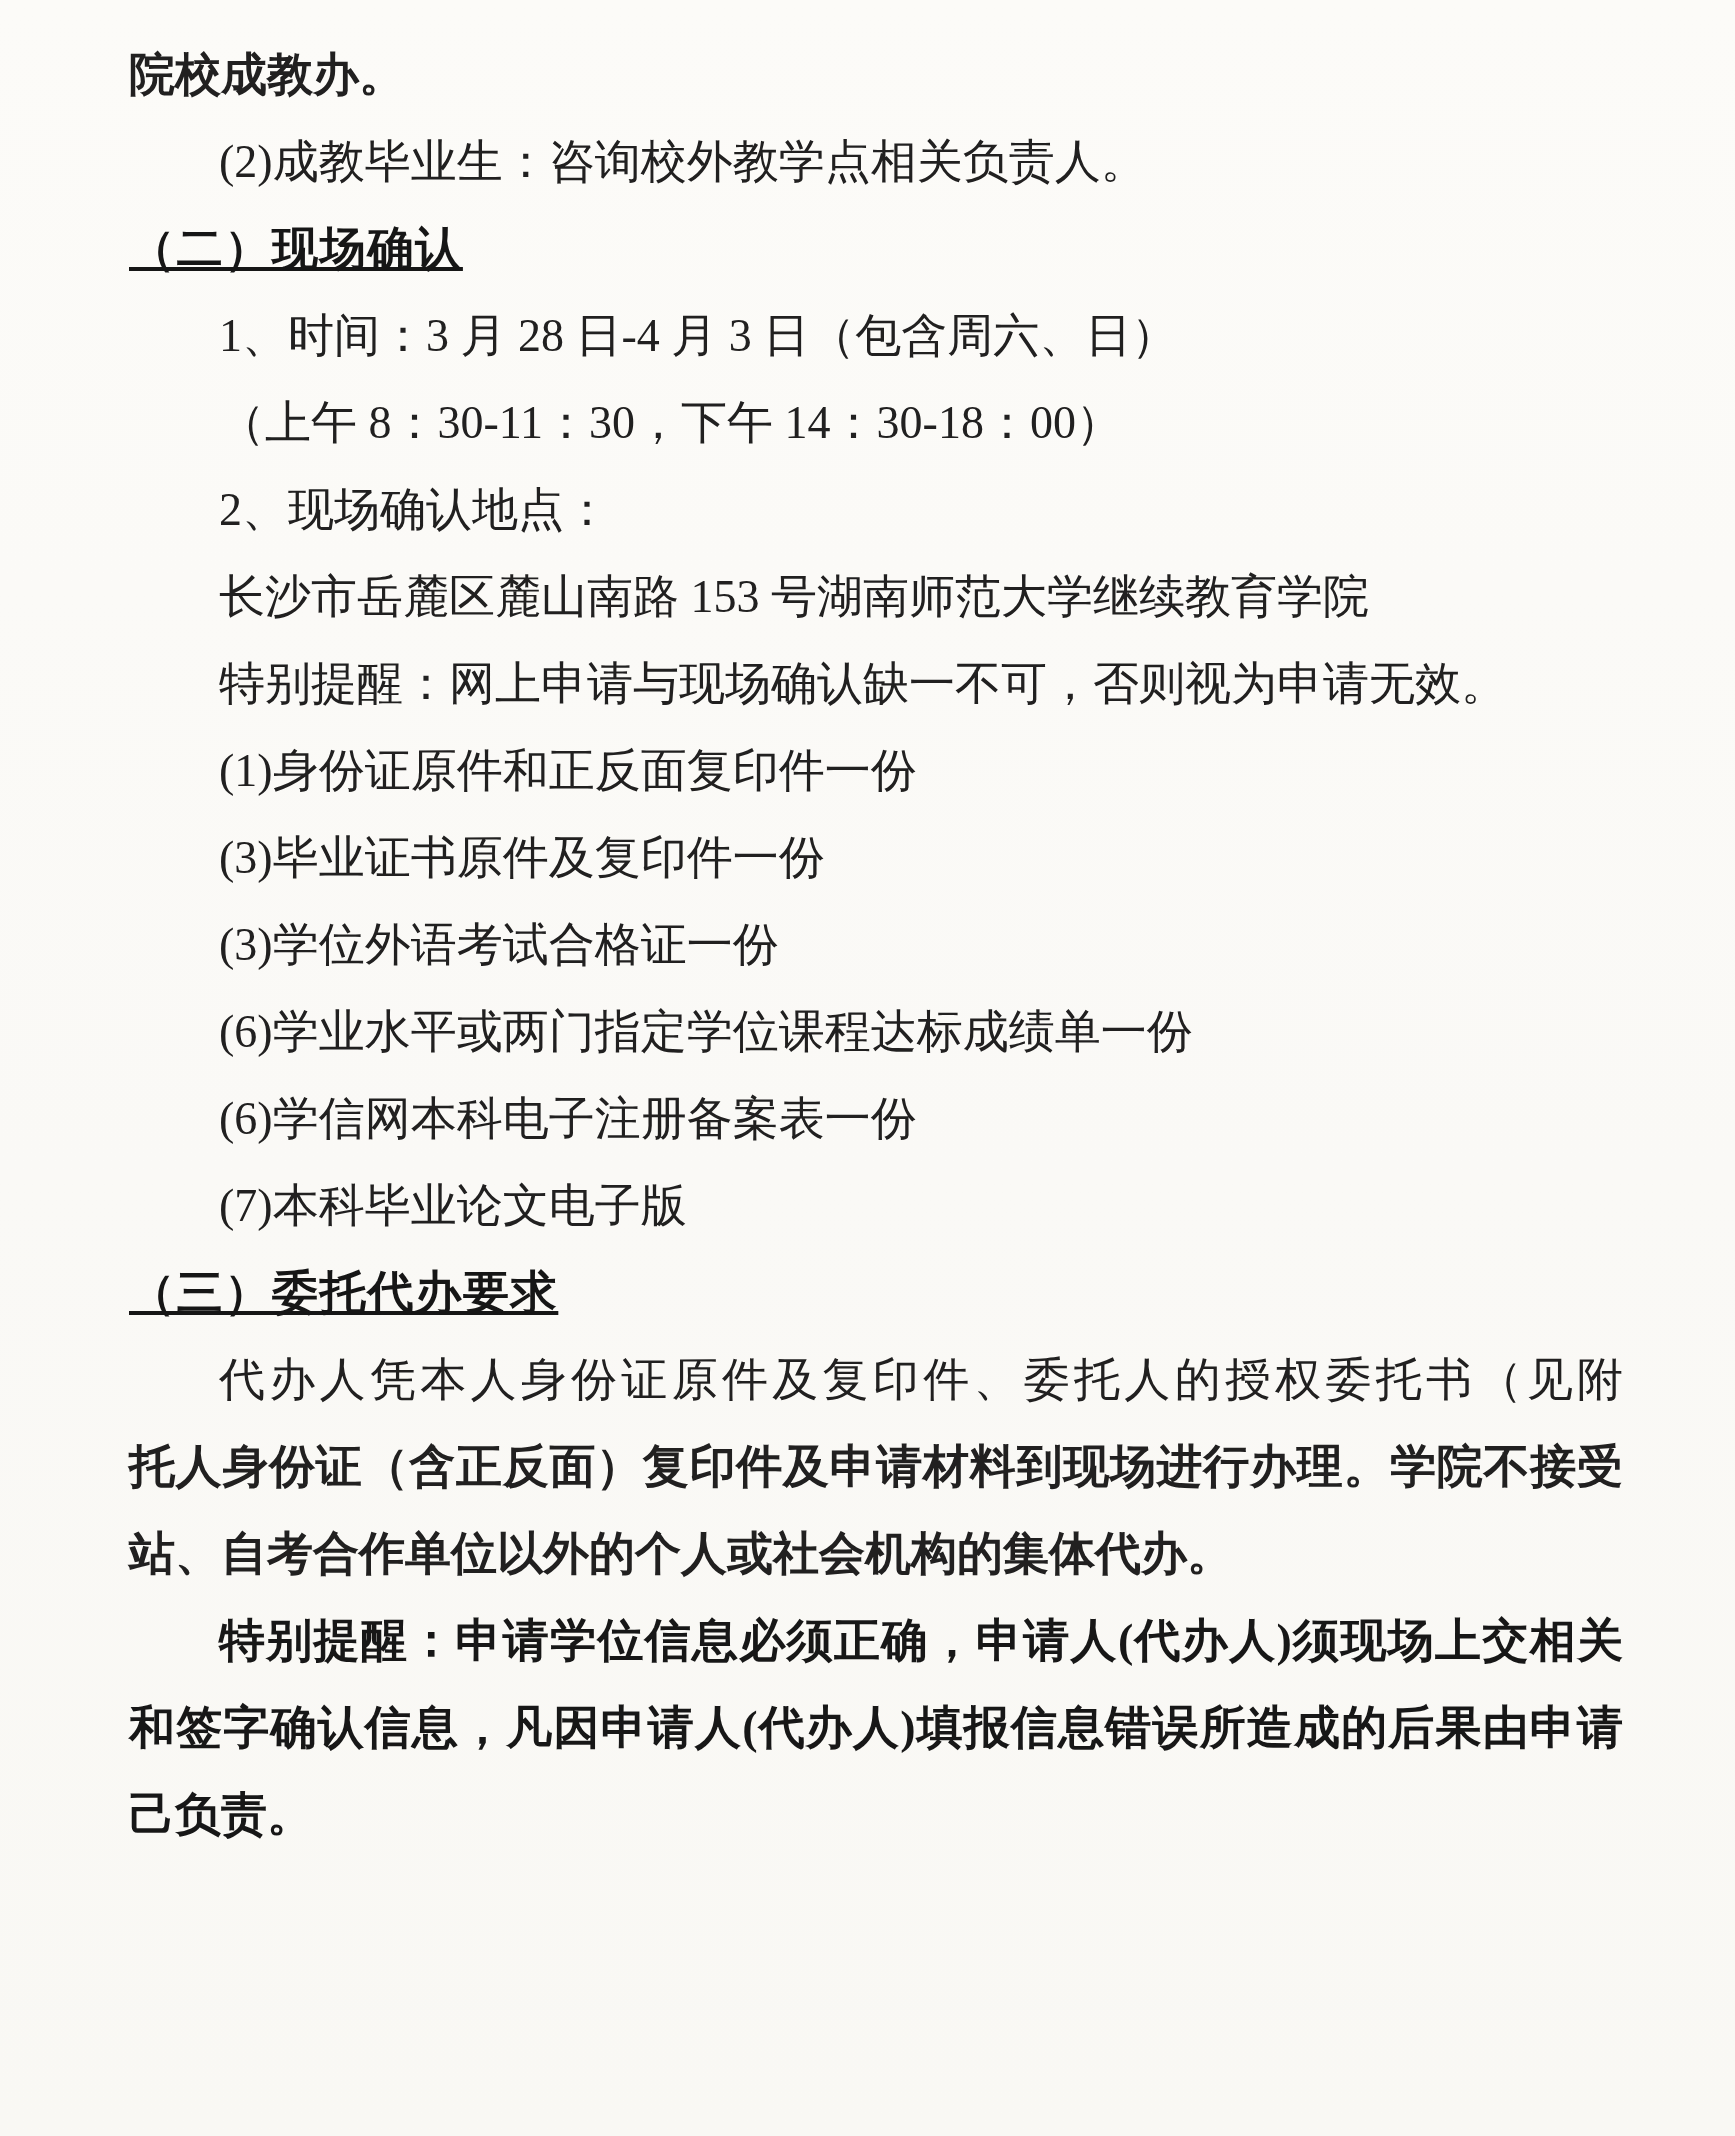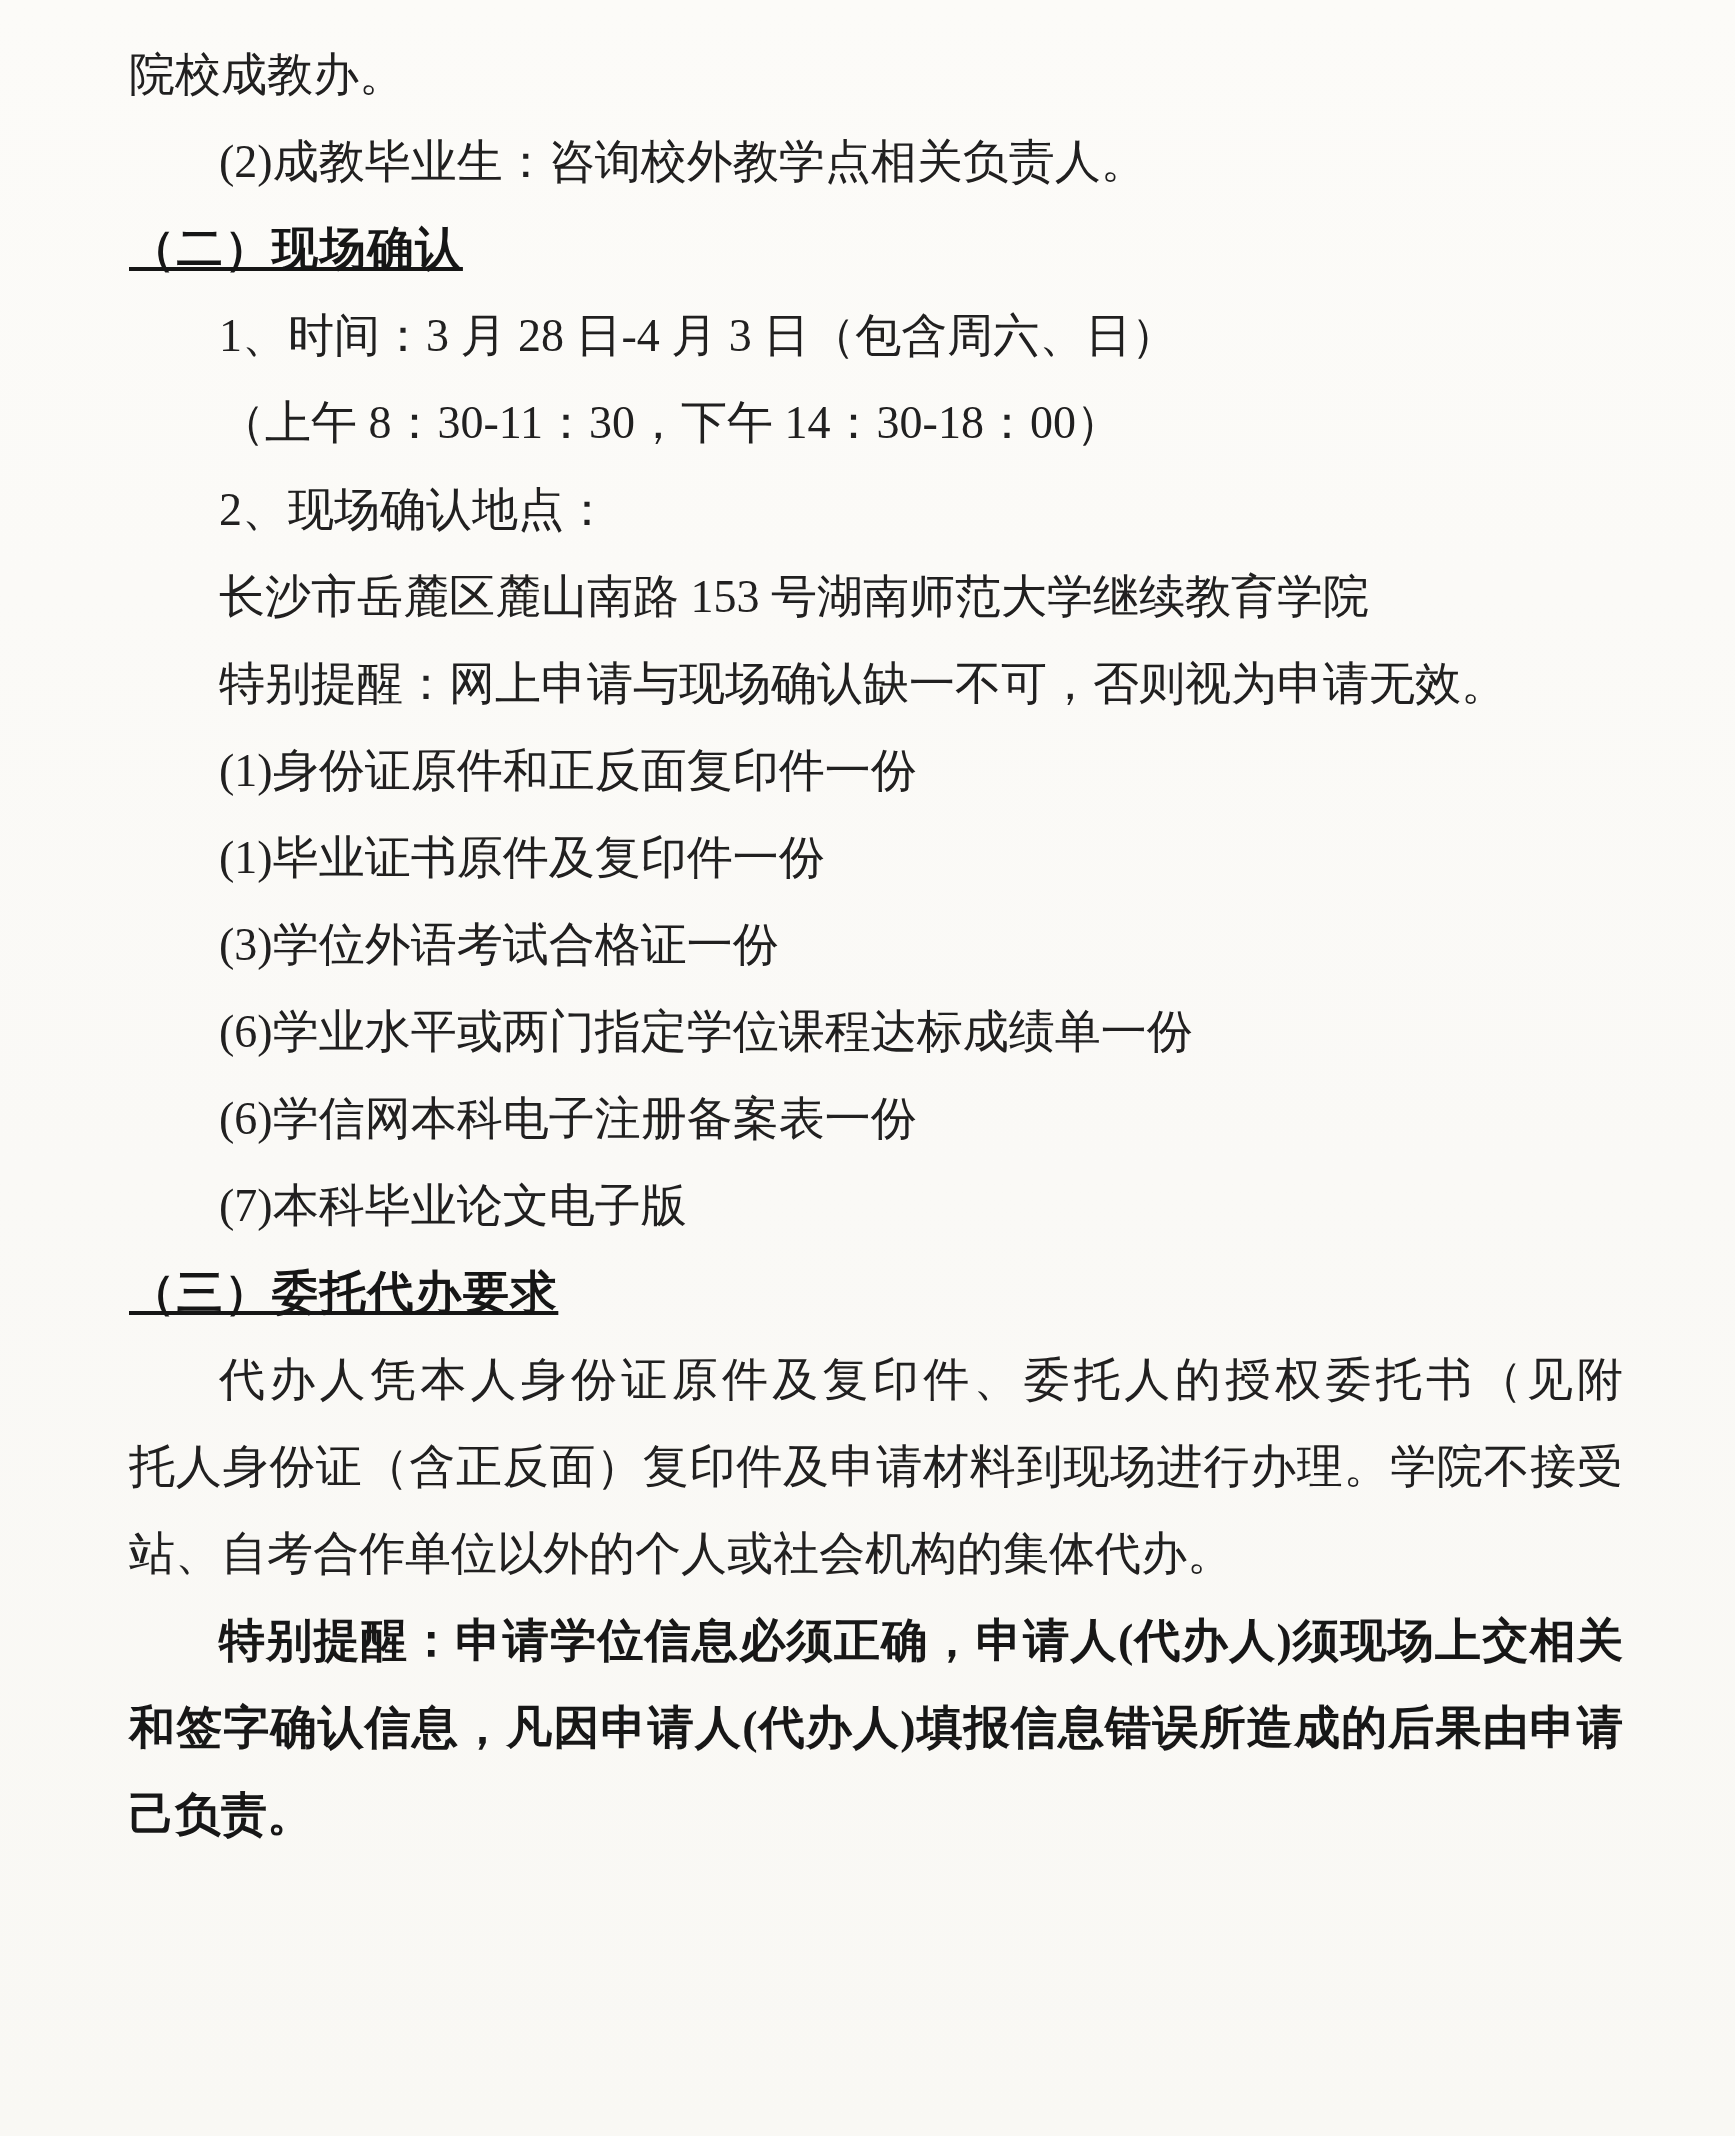--- a/index.html
+++ b/index.html
@@ -20,21 +20,21 @@
     box-sizing: border-box;
     padding-top: 30.5px;
   }
   .line {
     height: 87px;
     line-height: 87px;
     white-space: nowrap;
     box-sizing: border-box;
   }
   
-  .flush  { padding-left: 129px; }
+  .flush  { padding-left: 129px; font-weight: bold; }
   
   .indent { padding-left: 219px; }
   
   .heading {
     padding-left: 129px;
     font-family: "Liberation Sans", "DejaVu Sans", sans-serif;
     font-weight: 700;
     color: #161616;
     letter-spacing: 1.7px;
     text-decoration: underline;
@@ -62,21 +62,21 @@
   <div class="line indent">(2)成教毕业生：咨询校外教学点相关负责人。</div>
   <div class="line heading">（二）现场确认</div>
   <div class="line indent">1、时间：3 月 28 日-4 月 3 日（包含周六、日）</div>
   <div class="line indent">（上午 8：30-11：30，下午 14：30-18：00）</div>
   <div class="line indent">2、现场确认地点：</div>
   <div class="line indent">长沙市岳麓区麓山南路 153 号湖南师范大学继续教育学院</div>
   <div class="line indent">特别提醒：网上申请与现场确认缺一不可，否则视为申请无效。</div>
 
 
   <div class="line indent">(1)身份证原件和正反面复印件一份</div>
-  <div class="line indent">(1)毕业证书原件及复印件一份</div>
+  <div class="line indent">(3)毕业证书原件及复印件一份</div>
   <div class="line indent">(3)学位外语考试合格证一份</div>
   <div class="line indent">(6)学业水平或两门指定学位课程达标成绩单一份</div>
   <div class="line indent">(6)学信网本科电子注册备案表一份</div>
   <div class="line indent">(7)本科毕业论文电子版</div>
 
   <div class="line heading">（三）委托代办要求</div>
   <div class="line indent just">代办人凭本人身份证原件及复印件、委托人的授权委托书（见附件）、委</div>
   <div class="line flush just">托人身份证（含正反面）复印件及申请材料到现场进行办理。学院不接受函授</div>
   <div class="line flush">站、自考合作单位以外的个人或社会机构的集体代办。</div>
   <div class="line indent just bold">特别提醒：申请学位信息必须正确，申请人(代办人)须现场上交相关材料</div>

